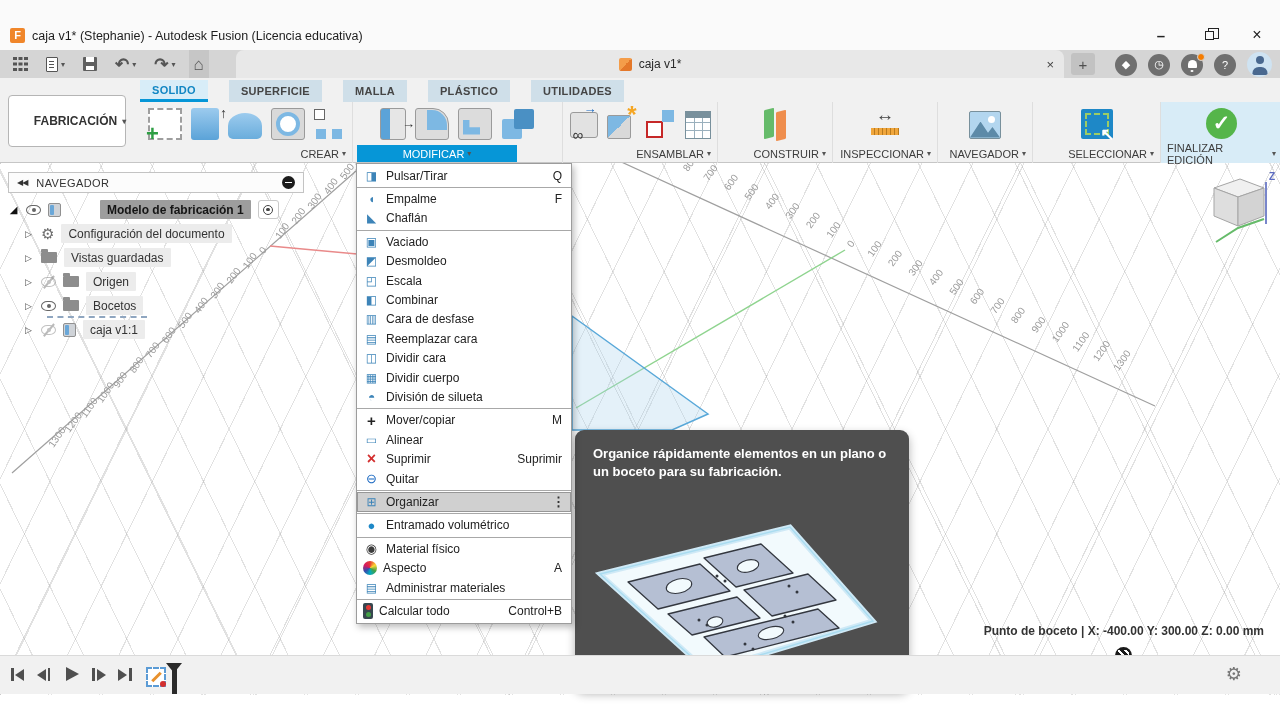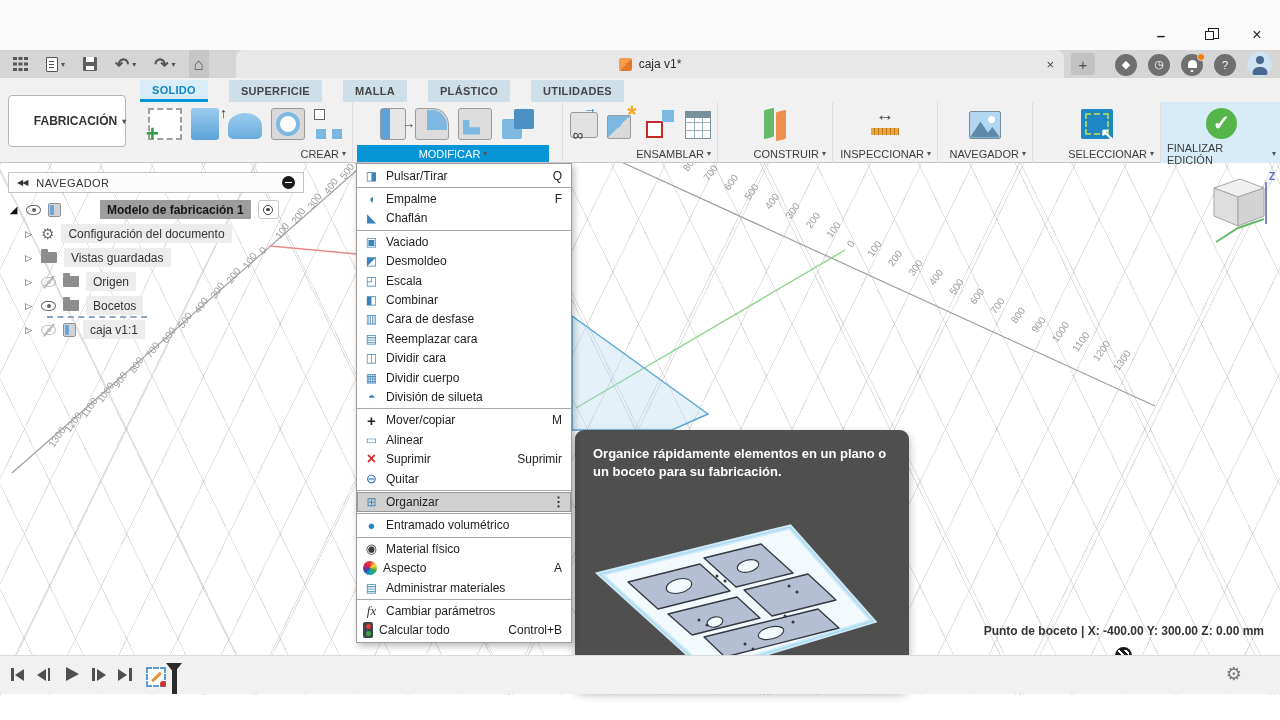--- a/index.html
+++ b/index.html
@@ -67,21 +67,21 @@
   .rtab.active { background:#d8edf8; color:#1186c3; border-bottom:3px solid #0696d7; }
   #ribbon-groups { position:absolute; left:140px; top:24px; height:61px; display:flex; }
   .rgroup { display:flex; flex-direction:column; align-items:flex-end; border-left:1px solid #dedede; }
   .rgroup:nth-child(1){ width:212px; border-left:none; } .rgroup:nth-child(2){ width:210px; }
   .rgroup:nth-child(3){ width:155px; } .rgroup:nth-child(4){ width:115px; } .rgroup:nth-child(5){ width:105px; }
   .rgroup:nth-child(6){ width:95px; } .rgroup:nth-child(7){ width:128px; } .rgroup:nth-child(8){ width:122px; }
   .rgroup.finish { background:#d8ecf7; }
   .ricons { flex:1; display:flex; align-items:center; justify-content:center; gap:9px; width:100%; }
   .rlabel { height:17px; font-size:11px; color:#3c3c3c; display:flex; align-items:center; justify-content:center;
     gap:3px; margin-bottom:1px; padding:0 6px; }
-  .rgroup.modify .rlabel { background:#0696d7; color:#fff; width:192px; align-self:flex-start; margin-left:4px; padding:0; }
+  .rgroup.modify .rlabel { background:#0696d7; color:#fff; width:160px; align-self:flex-start; margin-left:4px; padding:0; }
 
   .ri { width:34px; height:32px; position:relative; }
   .create-sketch-icon { border:2px dashed #9e9e9e; background:#fff; }
   .create-sketch-icon::after { content:"+"; position:absolute; left:-4px; bottom:-9px; color:#2e9e44; font-size:22px; font-weight:bold; }
   .extrude-icon { background:linear-gradient(#9ccbee,#5ba3d8); border-radius:3px; width:28px; }
   .extrude-icon::after { content:"↑"; position:absolute; right:-8px; top:-3px; color:#333; font-size:14px; font-weight:bold; }
   .revolve-icon { background:linear-gradient(#9ccbee,#6aaddc); border-radius:50% 50% 5px 5px; height:26px; margin-top:4px; }
   .hole-icon { background:#d9d9d9; border:1px solid #9a9a9a; border-radius:3px; }
   .hole-icon::after { content:""; position:absolute; left:50%; top:50%; transform:translate(-50%,-50%);
     width:16px; height:16px; border-radius:50%; background:#fff; border:4px solid #7db8e3; }
@@ -301,20 +301,24 @@
   <polyline points="20,76 42,62 68,53" fill="none" stroke="#66bb6a" stroke-width="2"></polyline>
   <text x="73" y="14" font-size="10" font-weight="bold" fill="#5c6bc0" id="viewcube-z">Z</text>
 </svg>
 
 <div id="status">
   <span>Punto de boceto | X: -400.00 Y: 300.00 Z: 0.00 mm</span>
   <span class="comment-icon"></span>
 </div>
 
 <div id="titlebar">
+  <div id="title-row">
+    <span class="fusion-logo"></span>
+    <span id="window-title">caja v1* (Stephanie) - Autodesk Fusion (Licencia educativa)</span>
+  </div>
   <div id="win-controls">
     <span class="win-btn">
         <span class="min-glyph">–</span>
       </span>
     <span class="win-btn">
         <span class="max-glyph"></span>
       </span>
     <span class="win-btn">
         <span class="close-glyph">×</span>
       </span>
@@ -598,24 +602,20 @@
     <div class="mrow">
       <span class="mi appearance-icon"></span>
       <span class="mlabel">Aspecto</span>
       <span class="mshort">A</span>
     </div>
     <div class="mrow">
       <span class="mi manage-materials-icon">▤</span>
       <span class="mlabel">Administrar materiales</span>
     </div>
     <div class="msep"></div>
-    <div class="mrow">
-      <span class="mi change-parameters-icon">fx</span>
-      <span class="mlabel">Cambiar parámetros</span>
-    </div>
     <div class="mrow">
       <span class="mi compute-all-icon"></span>
       <span class="mlabel">Calcular todo</span>
       <span class="mshort">Control+B</span>
     </div>
   </div>
 
 <div id="tooltip">
   <div>Organice rápidamente elementos en un plano o un boceto para su fabricación.</div>
   <svg id="tooltip-img" viewBox="0 0 334 186">

